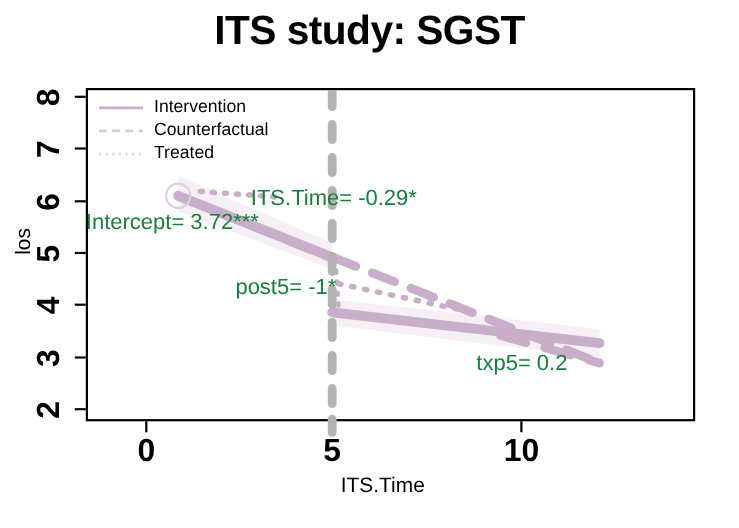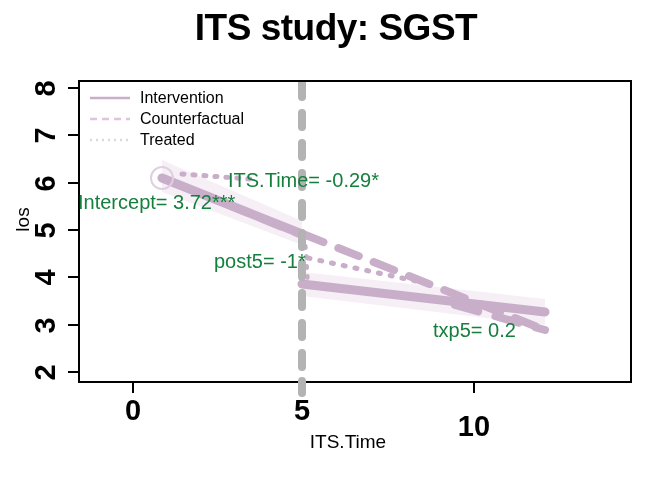--- a/index.html
+++ b/index.html
@@ -203,21 +203,21 @@
   <div class="ytick-label" style="left:28px; top:74px;">8</div>
   <div class="ytick-label" style="left:28px; top:121px;">7</div>
   <div class="ytick-label" style="left:28px; top:169px;">6</div>
   <div class="ytick-label" style="left:28px; top:216px;">5</div>
   <div class="ytick-label" style="left:28px; top:263px;">4</div>
   <div class="ytick-label" style="left:28px; top:311px;">3</div>
   <div class="ytick-label" style="left:28px; top:358px;">2</div>
 
   <div class="xtick-label" style="left:113px; top:396px; width:40px;">0</div>
   <div class="xtick-label" style="left:282px; top:396px; width:40px;">5</div>
-  <div class="xtick-label" style="left:448px; top:412px; width:52px;">10</div>
+  <div class="xtick-label" style="left:448px; top:396px; width:52px;">10</div>
 
   <div id="ylab">los</div>
   <div id="xlab">ITS.Time</div>
 
   <div id="legend">
     <div class="legend-row">
       <svg class="legend-key" viewBox="0 0 44 21">
         <line x1="2" y1="10" x2="42" y2="10" stroke="#c9aec9" stroke-width="2.5"></line>
       </svg>
       <span class="legend-text">Intervention</span>

